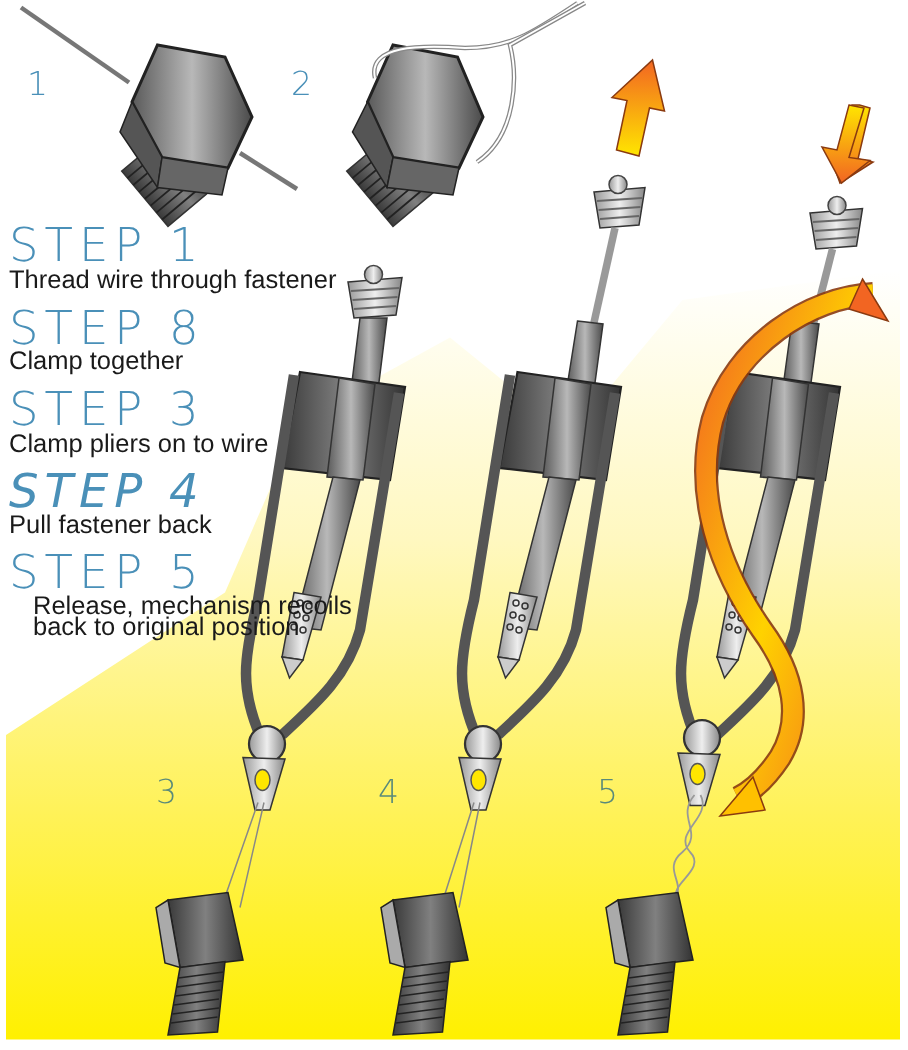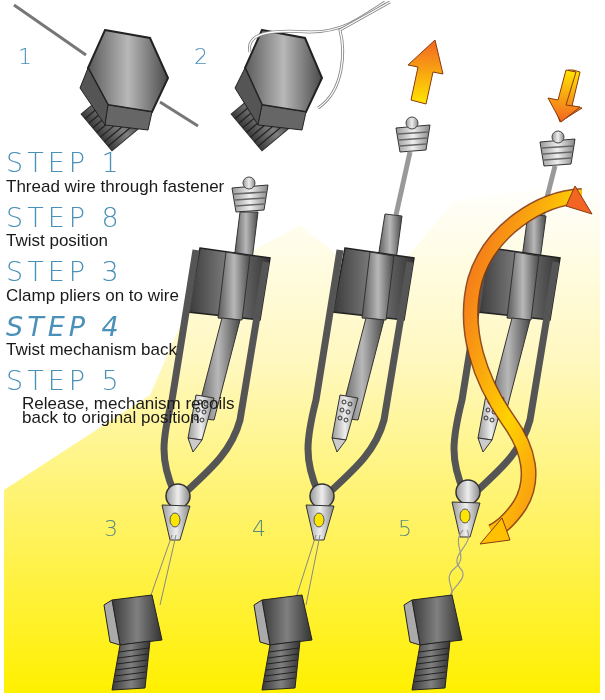--- a/index.html
+++ b/index.html
@@ -1,20 +1,20 @@
 <!DOCTYPE html>
 <html><head>
 <meta charset="utf-8">
 <style>
   html, body { margin:0; padding:0; background:#ffffff; }
   body { width:605px; height:700px; position:relative; overflow:hidden; font-family:"Liberation Sans", sans-serif; }
   .stage { position:absolute; left:0; top:0; width:605px; height:700px; }
   svg.bg { position:absolute; left:0; top:0; }
   .step-title {
-    position:absolute; left:6px; font-size:27px; letter-spacing:4px;
+    position:absolute; left:6px; font-size:31px; letter-spacing:4px;
     color:#4a90b8; font-weight:300; font-family:"DejaVu Sans", sans-serif;
     line-height:1;
   }
   .step-desc {
     position:absolute; left:6px; font-size:17px; color:#1a1a1a; line-height:14px;
     font-family:Liberation Sans, sans-serif;
   }
   .fig-num {
     position:absolute; font-size:22px; color:#4a90b8; font-family:"DejaVu Sans", sans-serif; font-weight:300;
   }
@@ -264,25 +264,25 @@
   <div class="fig-num" style="left:194px; top:44px;">2</div>
   <div class="fig-num on-yellow" style="left:104px; top:516px;">3</div>
   <div class="fig-num on-yellow" style="left:252px; top:516px;">4</div>
   <div class="fig-num on-yellow" style="left:398px; top:516px;">5</div>
 
   <div>
     <div class="step-title" style="top:149px;">STEP 1</div>
     <div class="step-desc" style="top:180px;">Thread wire through fastener</div>
 
     <div class="step-title" style="top:204px;">STEP 8</div>
-    <div class="step-desc" style="top:234px;">Twist position</div>
+    <div class="step-desc" style="top:234px;">Clamp together</div>
 
     <div class="step-title" style="top:258px;">STEP 3</div>
     <div class="step-desc" style="top:289px;">Clamp pliers on to wire</div>
 
     <div class="step-title" style="top:313px;font-style:italic;">STEP 4</div>
-    <div class="step-desc" style="top:343px;">Twist mechanism back</div>
+    <div class="step-desc" style="top:343px;">Pull fastener back</div>
 
     <div class="step-title" style="top:367px;">STEP 5</div>
     <div class="step-desc" style="top:397px; white-space:pre-line;margin-left:16px;">Release, mechanism recoils
 back to original position</div>
   </div>
 </div>
 
 </body></html>

